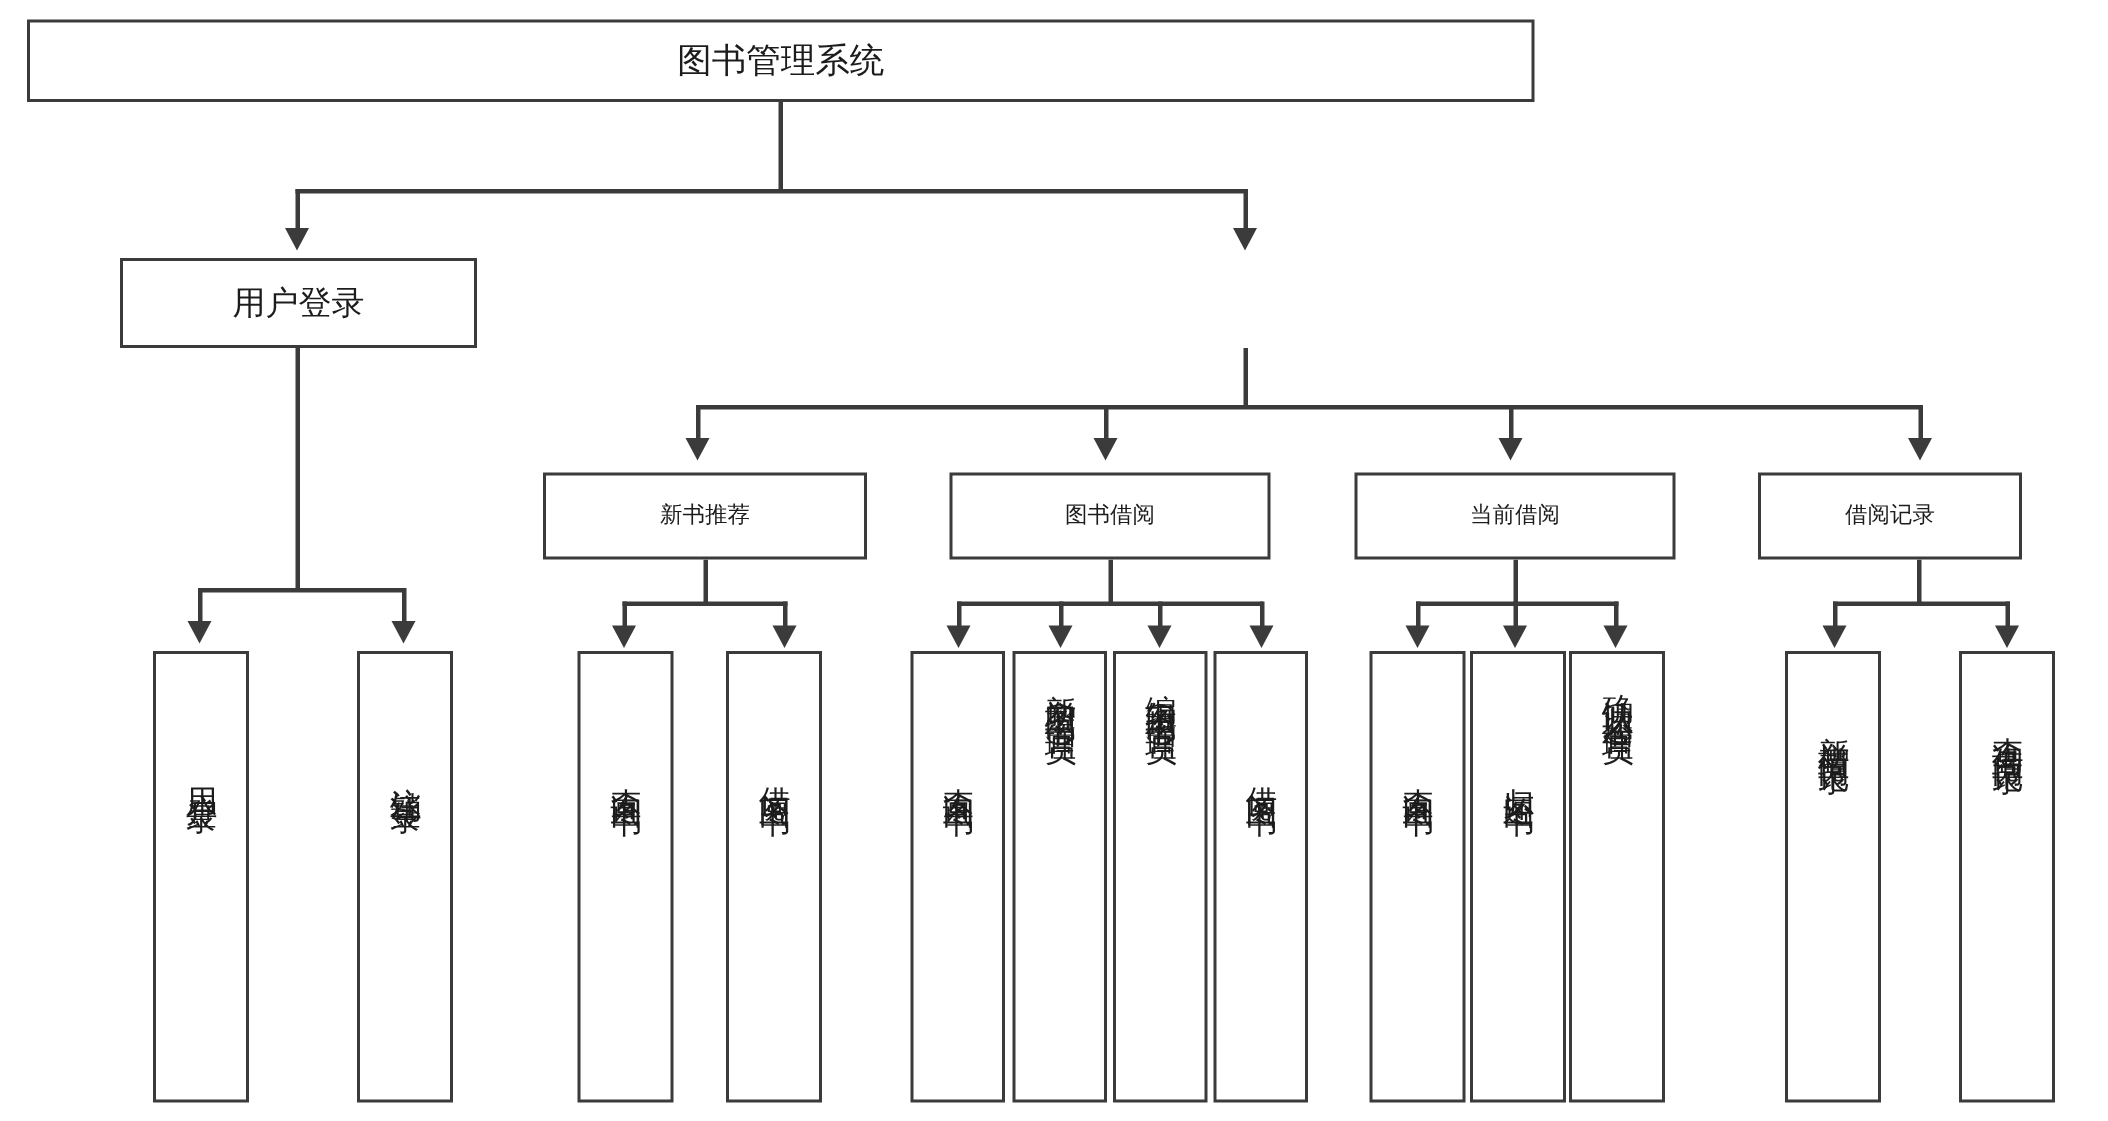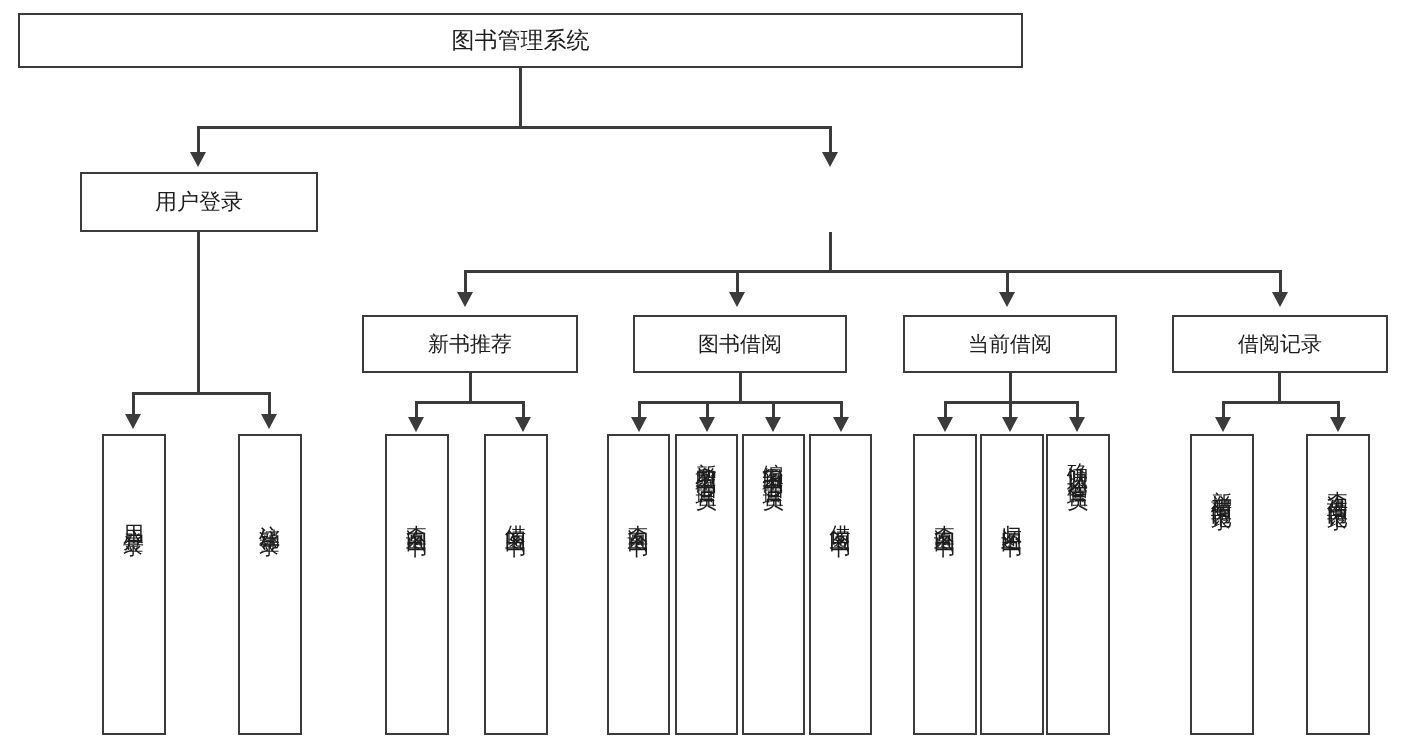--- a/index.html
+++ b/index.html
@@ -32,21 +32,21 @@
     text-align: center;
     z-index: 3;
   }
   .node-root {
     font-size: 23px;
   }
   .node-l1 {
     font-size: 22px;
   }
   .node-l2 {
-    font-size: 21px;
+    font-size: 15px;
   }
   
   .leaf {
     position: absolute;
     box-sizing: border-box;
     background: #ffffff;
     border: 2px solid #3b3b3b;
     z-index: 3;
     display: flex;
     align-items: flex-start;
@@ -138,21 +138,21 @@
 
   <div class="node node-l2" style="left:362px; top:315px; width:216px; height:58px;">
     <span>新书推荐</span>
   </div>
   <div class="node node-l2" style="left:903px; top:315px; width:214px; height:58px;">
     <span>当前借阅</span>
   </div>
   <div class="node node-l2" style="left:633px; top:315px; width:214px; height:58px;">
     <span>图书借阅</span>
   </div>
-  <div class="node node-l2" style="left:1172px; top:315px; width:216px; height:58px;">
+  <div class="node node-l2" style="left:1172px; top:315px; width:176px; height:58px;">
     <span>借阅记录</span>
   </div>
 
   <div class="vline" style="left:469px; top:373px; height:30px;"></div>
   <div class="hline" style="left:415px; top:401px; width:110px;"></div>
   <div class="vline" style="left:415px; top:401px; height:18px;"></div>
   <div class="arrow" style="left:408px; top:417px;"></div>
   <div class="vline" style="left:522px; top:401px; height:18px;"></div>
   <div class="arrow" style="left:515px; top:417px;"></div>
 

